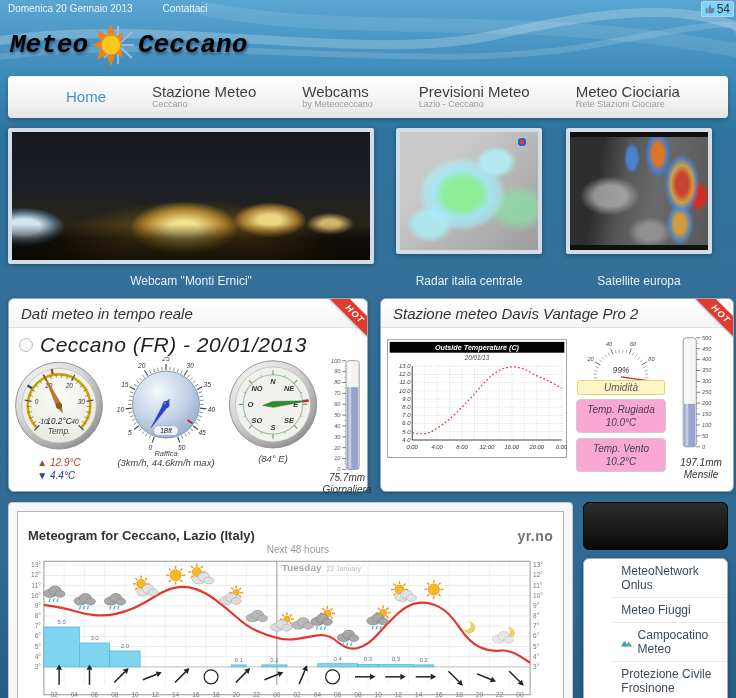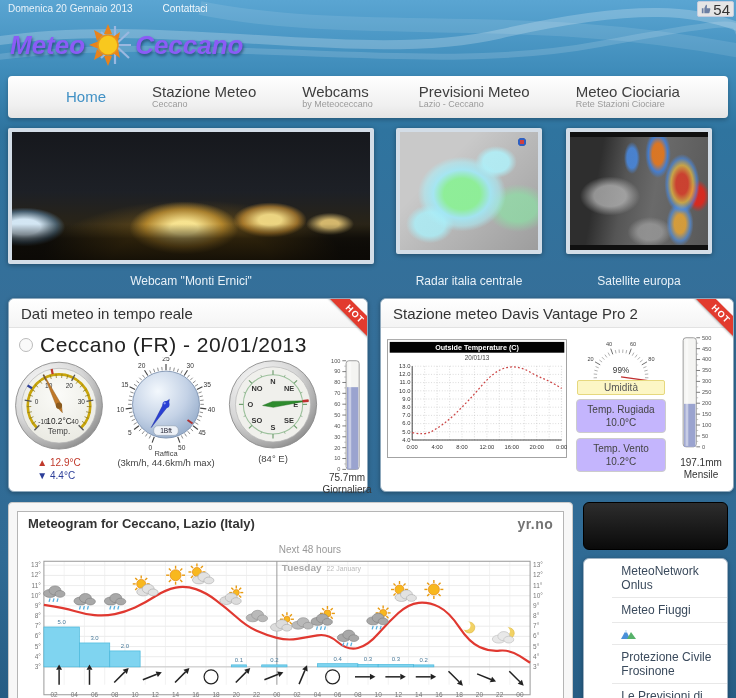--- a/index.html
+++ b/index.html
@@ -5,26 +5,26 @@
   html,body{margin:0;padding:0;}
   body{
     width:736px;height:698px;overflow:hidden;position:relative;
     font-family:"Liberation Sans",sans-serif;
     background:linear-gradient(180deg,#5aa5d2 0px,#3f8cba 70px,#2f749f 130px,#356f99 300px,#2f6a94 560px,#275d84 698px);
   }
   .wavesvg{position:absolute;top:0;left:0;pointer-events:none;}
   
   .topbar{position:relative;height:16px;padding:0 8px 0;font-size:10px;color:#eaf3fa;display:flex;gap:30px;align-items:center;}
   .topbar a{color:#f2f8fc;text-decoration:none;}
-  .fb-badge{position:absolute;right:2px;top:1px;background:#e5e5e5;border:1px solid #c4cde0;border-radius:2px;
-    font-size:15px;color:#333;display:flex;align-items:center;gap:2px;padding:0 3px;height:14px;}
+  .fb-badge{position:absolute;right:2px;top:1px;background:#7dd3fc;border:1px solid #c4cde0;border-radius:2px;
+    font-size:12px;color:#333;display:flex;align-items:center;gap:2px;padding:0 3px;height:14px;}
   
   .logohdr{position:relative;height:60px;}
   .logo{position:absolute;left:10px;top:6px;display:flex;align-items:center;gap:2px;
-    font-family:Liberation Sans, sans-serif;font-style:italic;font-weight:bold;font-size:26px;color:#8b5cf6;
+    font-family:Liberation Mono, monospace;font-style:italic;font-weight:bold;font-size:26px;color:#000000;
     text-shadow:1px 2px 3px rgba(20,40,80,.6);}
   
   .nav{margin:0 8px;background:linear-gradient(#ffffff,#f0f0f0 70%,#e4e4e4);border-radius:4px;height:42px;
     display:flex;align-items:center;padding-left:58px;gap:46px;box-shadow:0 2px 4px rgba(0,0,0,.25);}
   .nav-item{text-decoration:none;display:block;line-height:1.05;}
   .nav-label{font-size:15px;color:#3e3e3e;display:block;}
   .nav-item.active .nav-label{color:#4191c5;}
   .nav-sub{font-size:9px;color:#9a9a9a;display:block;}
   .nav-sub:empty{display:none;}
   
@@ -57,48 +57,48 @@
       radial-gradient(20px 34px at 112px 52px,rgba(220,60,40,.85) 0 30%,rgba(240,190,60,.7) 55%,rgba(70,140,235,.6) 75%,transparent 88%),
       radial-gradient(14px 20px at 128px 64px,rgba(220,40,30,.95) 0 45%,transparent 80%),
       radial-gradient(16px 26px at 110px 92px,rgba(240,170,50,.8) 0 35%,rgba(80,150,240,.6) 65%,transparent 85%),
       radial-gradient(10px 20px at 62px 26px,rgba(70,140,235,.8) 0 50%,transparent 80%),
       radial-gradient(40px 26px at 40px 64px,rgba(190,190,190,.7) 0 40%,transparent 75%),
       radial-gradient(30px 20px at 80px 100px,rgba(170,170,170,.6) 0 40%,transparent 75%),
       linear-gradient(100deg,#2e2e2e 0 22%,#555 40%,#6a6a6a 60%,#585858);}
   .sp1{width:22px;}.sp2{width:24px;}
   
   .panels{display:flex;gap:12px;margin:10px 8px 0;}
-  .panel{background:#fff;border:1px solid #8fa9bd;border-radius:6px;box-shadow:0 1px 4px rgba(0,0,0,.3);position:relative;}
+  .panel{background:#fff;border:1px solid #8fa9bd;border-radius:6px;box-shadow:0 1px 4px rgba(0,0,0,.3);position:relative;font-style:italic;}
   .panel-h{padding:6px 12px 5px;border-bottom:1px solid #e2e2e2;font-size:15px;color:#333;
     background:linear-gradient(#ffffff,#f4f4f4);border-radius:6px 6px 0 0;}
   .ribbon{position:absolute;top:0;right:0;width:50px;height:50px;overflow:hidden;border-top-right-radius:6px;}
   .ribbon span{position:absolute;top:8px;right:-19px;transform:rotate(45deg);background:#e23b2e;color:#fff;
     font-size:9px;font-weight:bold;letter-spacing:1px;padding:2px 20px;box-shadow:0 1px 2px rgba(0,0,0,.3);}
   .p-realtime{width:358px;height:192px;}
   .p-davis{width:352px;height:192px;}
   .rt-heading{display:flex;align-items:center;gap:7px;margin:5px 10px 0;font-size:21px;color:#222;letter-spacing:.5px;}
   .radio-dot{width:12px;height:12px;border:1px solid #bbb;border-radius:50%;background:#fafafa;flex:none;}
   .gauges{display:flex;align-items:flex-start;padding:0 2px;}
   .gcol{display:flex;flex-direction:column;align-items:center;}
   .gcap{font-size:9.5px;color:#444;text-align:center;margin-top:-4px;}
   .minmax{font-size:10px;line-height:1.25;margin-top:-6px;}
   .mm-red{color:#c0392b;}.mm-blue{color:#2c3e99;}
   .tubeval{font-size:10px;color:#333;text-align:center;line-height:1.2;margin-top:-3px;}
   
   .davis-body{display:flex;padding:6px 6px 0;gap:6px;}
   .d-col{width:96px;display:flex;flex-direction:column;align-items:center;}
   .umid{width:86px;background:#fcf6c5;border:1px solid #e6d87e;border-radius:2px;font-size:10px;color:#555;
     text-align:center;padding:1px 0;margin:-2px 0 4px;}
-  .dbox{width:88px;background:#c4b5fd;border:1px solid #ccc;border-radius:4px;text-align:center;
+  .dbox{width:88px;background:#f9a8d4;border:1px solid #ccc;border-radius:4px;text-align:center;
     font-size:10px;color:#444;padding:3px 0;margin-bottom:5px;line-height:1.3;}
   
   .bottom{display:flex;gap:10px;margin:10px 8px 0;align-items:flex-start;}
   .mg-outer{width:560px;background:#f7f7f7;border:1px solid #c9c9c9;border-radius:4px;padding:8px;}
   .mg-inner{background:#fff;border:1px solid #b5b5b5;}
-  .mg-head{display:flex;align-items:flex-start;gap:24px;padding:4px 10px 0;}
+  .mg-head{display:flex;align-items:center;gap:12px;padding:4px 10px 0;}
   .mg-title{font-size:13px;font-weight:bold;color:#333;}
   .mg-sub{font-size:10px;color:#999;margin-top:28px;}
   .mg-brand{margin-left:auto;font-weight:bold;font-size:14px;color:#737373;letter-spacing:.5px;}
   
   .sidebar{width:148px;}
   .side-banner{height:46px;background:linear-gradient(#2d2d2d,#0a0a0a);border:1px solid #000;border-radius:6px;margin-bottom:8px;}
   .side-list{background:#fff;border:1px solid #9fb2c3;border-radius:6px;overflow:hidden;box-shadow:0 1px 4px rgba(0,0,0,.3);}
   .side-item{display:flex;align-items:center;gap:5px;padding:5px 9px;border-bottom:1px solid #e8e8e8;
     font-size:12px;color:#3a4a5c;text-decoration:none;margin-left:28px;}
   .side-item:last-child{border-bottom:none;}
@@ -941,20 +941,21 @@
           </a>
         <a href="#" class="side-item">
           <span>Meteo Fiuggi</span>
           </a>
         <a href="#" class="side-item">
           <svg width="15" height="11" viewBox="0 0 15 11">
             <polygon points="0,11 5,2 9,11" fill="#4a90d9"></polygon>
             <polygon points="6,11 10,4 15,11" fill="#57b26a"></polygon>
             <polygon points="3.6,4.5 5,2 6.4,4.5" fill="#eef6ff"></polygon>
           </svg>
+          <span>Campocatino Meteo</span>
           </a>
         <a href="#" class="side-item">
           <span>Protezione Civile Frosinone</span>
           </a>
         <a href="#" class="side-item">
           <span>Le Previsioni di Rossano</span>
           </a>
 
       </div>
     </div>

